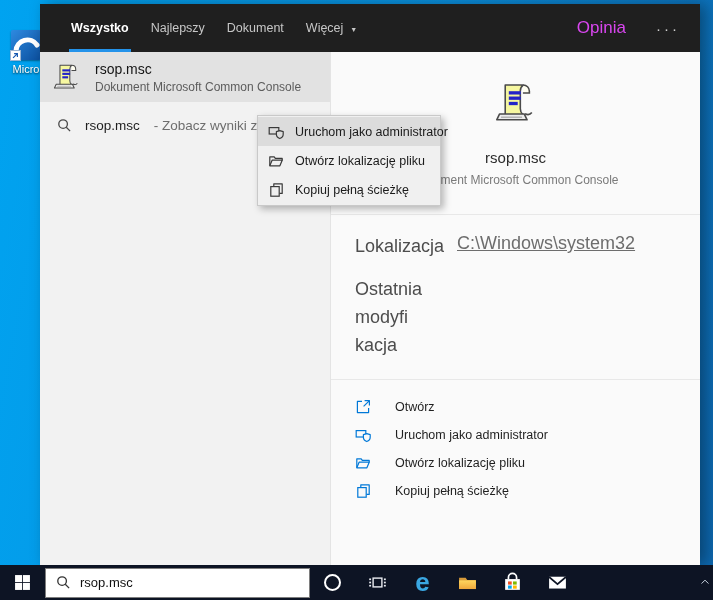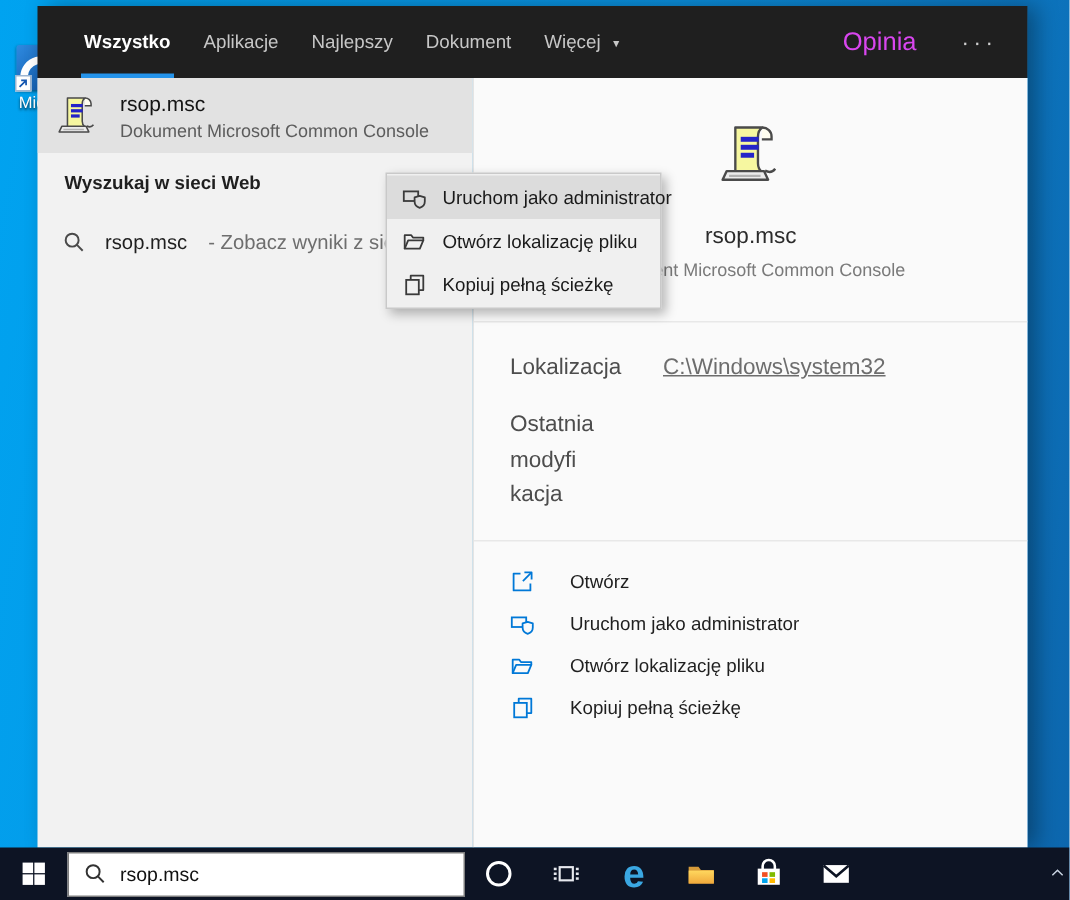--- a/index.html
+++ b/index.html
@@ -12,21 +12,21 @@
 
   
   .shortcut { position:absolute; left:7px; top:30px; width:38px; text-align:center; z-index:1; }
   .shortcut-tile { width:30px; height:30px; margin:0 auto; position:relative;
     background:linear-gradient(135deg,#2e8ae0,#0b4f9e); border-radius:2px; box-shadow:0 1px 2px rgba(0,0,0,.4); }
   .shortcut-badge { position:absolute; left:-1px; bottom:-1px; width:11px; height:11px; background:#fff;
     border:1px solid #9db6d2; display:flex; align-items:center; justify-content:center; }
   .shortcut-label { color:#fff; font-size:11px; margin-top:3px; text-shadow:0 1px 2px rgba(0,0,0,.75); white-space:nowrap; }
 
   
-  .search-panel { position:absolute; left:25px; top:4px; width:660px; height:561px; z-index:2;
+  .search-panel { position:absolute; left:40px; top:4px; width:660px; height:561px; z-index:2;
     display:flex; flex-direction:column; box-shadow:6px 0 14px rgba(0,0,0,.35); }
   .panel-header { flex:0 0 48px; background:var(--header-bg,#1f1f1f); display:flex; align-items:stretch; padding:0 16px 0 20px; }
   .tab { color:#c7c7c7; font-size:12.5px; padding:0 11px; display:flex; align-items:center; position:relative; cursor:pointer; }
   .tab.active { color:#fff; font-weight:bold; }
   .tab.active::after { content:""; position:absolute; left:9px; right:9px; bottom:0; height:3px;
     background:var(--tab-underline,#2493ea); }
   .tab .arrow { font-size:7px; margin-left:7px; transform:translateY(1px); }
   .header-right { margin-left:auto; display:flex; align-items:center; gap:30px; padding-right:4px; }
   .feedback { color:#d946ef; font-size:17px; cursor:pointer; }
   .overflow-dots { color:#cfcfcf; font-size:15px; letter-spacing:3px; cursor:pointer; }
@@ -47,21 +47,21 @@
   .web-suffix { color:#6e6e6e; margin-left:1px; }
 
   
   .right-panel { flex:1; background:var(--right-bg,#fafafa); border-left:1px solid #e4e4e4;
     display:flex; flex-direction:column; overflow:hidden; }
   .hero { flex:0 0 163px; text-align:center; padding-top:26px; border-bottom:1px solid #e8e8e8; overflow:hidden; }
   .hero-icon svg { width:46px; height:50px; margin:0 auto; }
   .hero-title { font-size:15px; color:#2b2b2b; margin-top:21px; }
   .hero-sub { font-size:12px; color:#7a7a7a; margin-top:7px; white-space:nowrap; }
   .details { padding:18px 10px 4px 24px; border-bottom:1px solid #e8e8e8; }
-  .detail-row { display:flex; align-items:center; margin-bottom:15px; font-size:15px; color:#4d4d4d; }
+  .detail-row { display:flex; align-items:flex-start; margin-bottom:15px; font-size:18px; color:#4d4d4d; }
   .detail-label { flex:0 0 102px; line-height:1.55; }
   .detail-link { color:#6d6d6d; text-decoration:underline; cursor:pointer; }
   .actions { padding:13px 0 0 24px; }
   .action-row { display:flex; align-items:center; gap:24px; height:28px; font-size:12.5px; color:#1f1f1f; cursor:pointer; }
   .action-icon { width:16px; height:16px; color:var(--accent,#0078d7); flex:0 0 auto; --icon-bg:#fafafa; }
 
   
   .context-menu { position:absolute; left:257px; top:115px; width:184px; z-index:6;
     background:var(--menu-bg,#f0f0f0); border:1px solid #c9c9c9; box-shadow:3px 3px 7px rgba(0,0,0,.28); padding:1px 0; }
   .menu-item { height:29px; display:flex; align-items:center; gap:11px; padding:0 8px 0 10px;
@@ -161,23 +161,20 @@
   <div class="shortcut-label">Micro</div>
 </div>
 
 <div class="search-panel">
 
   <div class="panel-header">
     <div class="tab active">
       <span>Wszystko</span>
     </div>
     <div class="tab">
-      <span>Aplikacje</span>
-    </div>
-    <div class="tab">
       <span>Najlepszy</span>
     </div>
     <div class="tab">
       <span>Dokument</span>
     </div>
     <div class="tab">
       <span>Więcej</span>
       <span class="arrow">▼</span>
     </div>
     <div class="header-right">
@@ -193,21 +190,20 @@
         <span class="bm-icon">
           <svg viewBox="0 0 32 32">
               <use href="#icon-rsop"></use>
             </svg>
         </span>
         <span>
           <div class="bm-title">rsop.msc</div>
           <div class="bm-sub">Dokument Microsoft Common Console</div>
         </span>
       </div>
-      <div class="section-header">Wyszukaj w sieci Web</div>
       <div class="web-row">
         <svg class="mag-sm">
             <use href="#icon-magnifier"></use>
           </svg>
         <span>rsop.msc</span>
         <span class="web-suffix">- Zobacz wyniki z sieci Web</span>
       </div>
     </div>
 
     <div class="right-panel">

